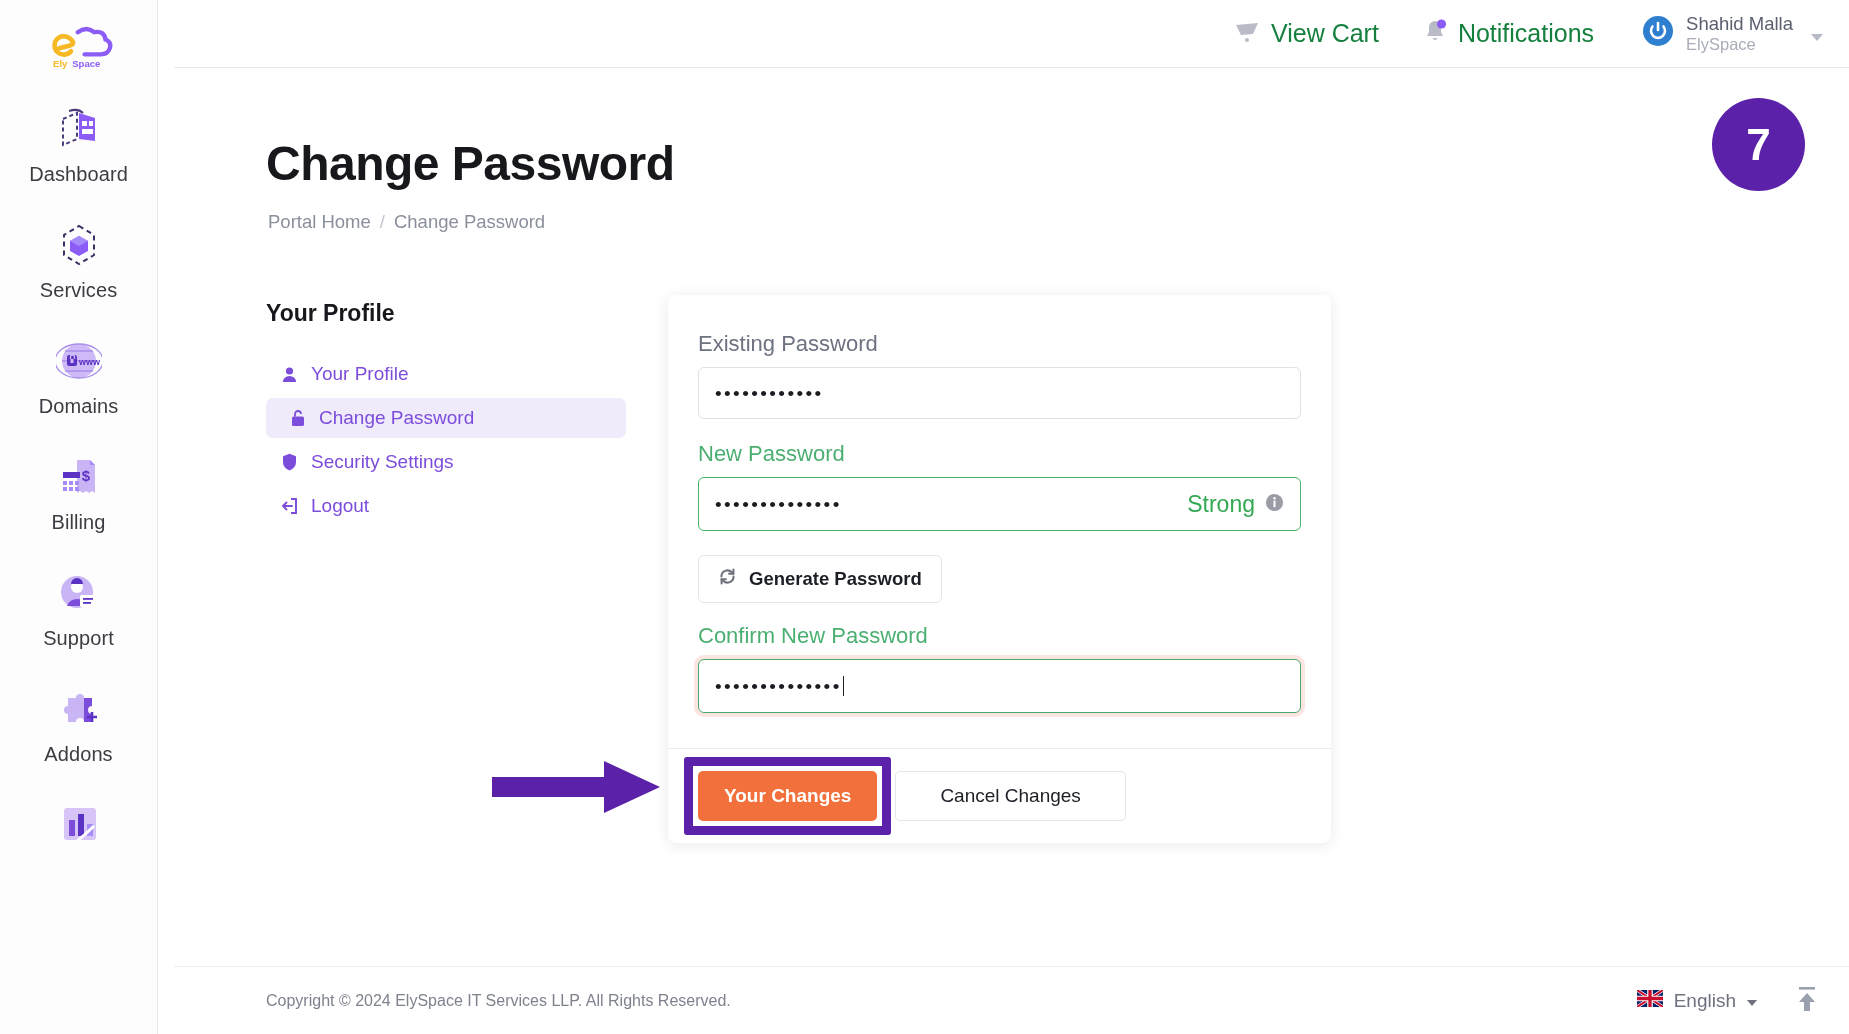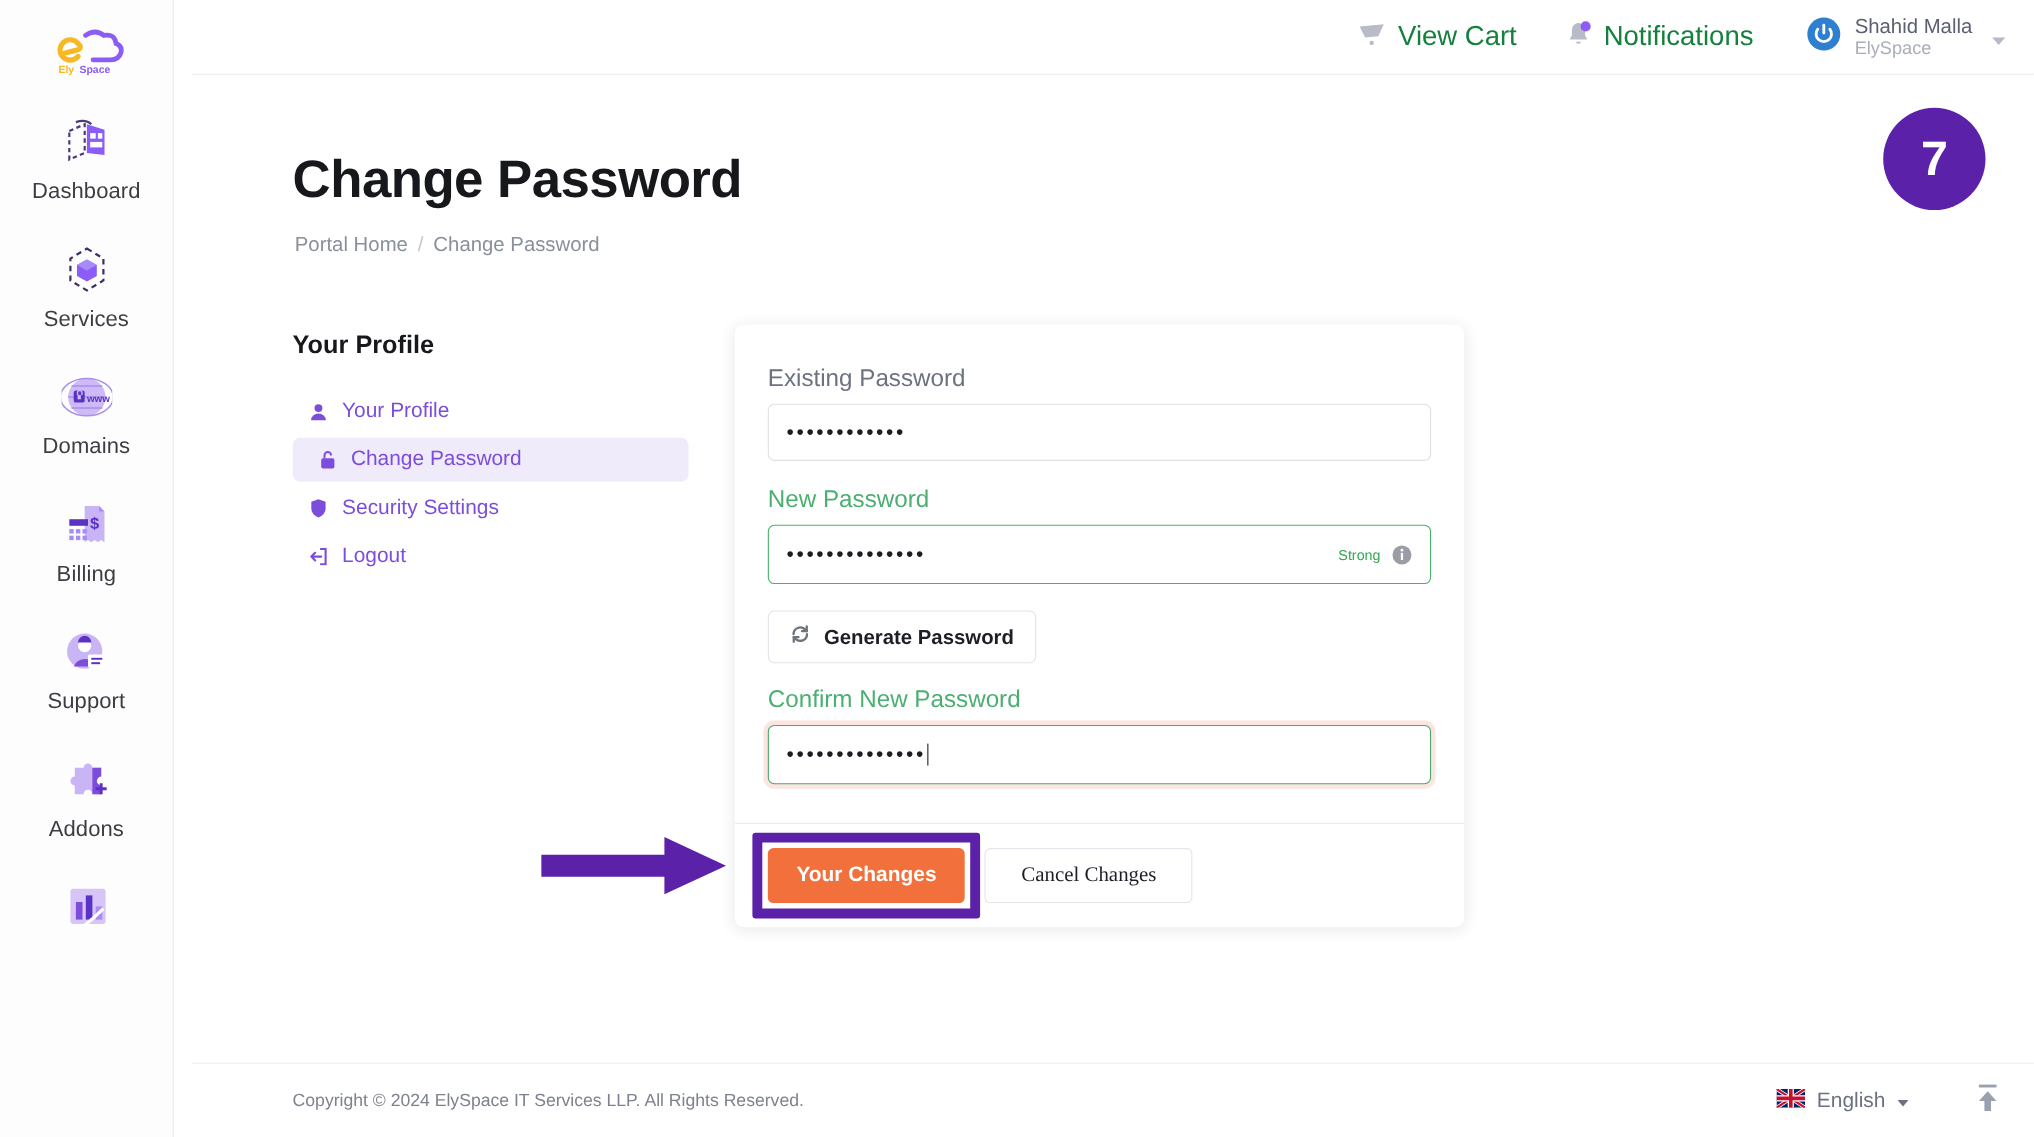--- a/index.html
+++ b/index.html
@@ -102,43 +102,43 @@
   .fld-input.focused {
     border: 1px solid #4aa96c;
     box-shadow: 0 0 0 4px rgba(243,130,120,.22);
   }
   .dots { font-size: 19px; letter-spacing: 2.4px; color: #1c1c22; line-height: 1; }
   .caret-bar {
     display: inline-block; width: 1.5px; height: 20px;
     background: #222; margin-left: 1px; vertical-align: -4px;
   }
   .strength {
-    margin-left: auto; display: flex; align-items: center; gap: 10px;
-    font-size: 13px; color: #34a853;
+    margin-left: auto; display: flex; align-items: flex-start; gap: 10px;
+    font-size: 23px; color: #34a853;
   }
   .info-ico { width: 19px; height: 19px; }
   .gen-btn {
     margin: 19px 0 20px 0;
     display: inline-flex; align-items: center; gap: 12px;
     height: 48px; padding: 0 19px;
     border: 1px solid #e2e4e9; border-radius: 6px; background: #fff;
     font-size: 18.5px; font-weight: 700; color: #1d1f26; cursor: pointer;
   }
   .card-footer {
     border-top: 1px solid #ececf0;
     padding: 22px 30px; display: flex; align-items: center; gap: 18px;
   }
   .btn-save {
     height: 50px; padding: 0 26px; border: none; border-radius: 5px;
     background: #f2703b; color: #fff; font-size: 19px; font-weight: 700;
     cursor: pointer; font-family: inherit;
   }
   .btn-cancel {
-    height: 50px; padding: 0 32px; border: 1px solid #e3e5ea; border-radius: 5px;
-    background: #fff; color: #1d1f26; font-size: 19px; cursor: pointer; font-family: Liberation Serif, serif;
+    height: 50px; padding: 0 44px; border: 1px solid #e3e5ea; border-radius: 5px;
+    background: #fff; color: #1d1f26; font-size: 19px; cursor: pointer; font-family: Liberation Sans, sans-serif;
   }
   
   #save-wrap { position: relative; }
   #save-highlight {
     position: absolute; left: -14px; top: -14px;
     width: calc(100% + 28px); height: calc(100% + 28px);
     border: 9px solid #5b21a8; border-radius: 3px;
     pointer-events: none;
   }
   #save-inner-ring {
@@ -150,21 +150,21 @@
 
   
   #footer {
     position: absolute; left: 174px; top: 966px;
     width: 1675px; height: 68px; background: #fff;
     border-top: 1px solid #eceef1;
     display: flex; align-items: center; justify-content: space-between;
     padding: 0 30px 0 92px;
   }
   #copyright { font-size: 16px; color: #7e828e; }
-  .foot-right { display: flex; align-items: center; gap: 60px; }
+  .foot-right { display: flex; align-items: center; gap: 38px; }
   .lang { display: flex; align-items: center; gap: 11px; cursor: pointer; }
   .lang-text { font-size: 19px; color: #6d7180; }
   .lang-caret {
     width: 0; height: 0; border-left: 5px solid transparent;
     border-right: 5px solid transparent; border-top: 6px solid #6d7180; margin-top: 4px;
   }
   .to-top { cursor: pointer; display: flex; align-items: center; }
 </style>
 </head>
 <body>

